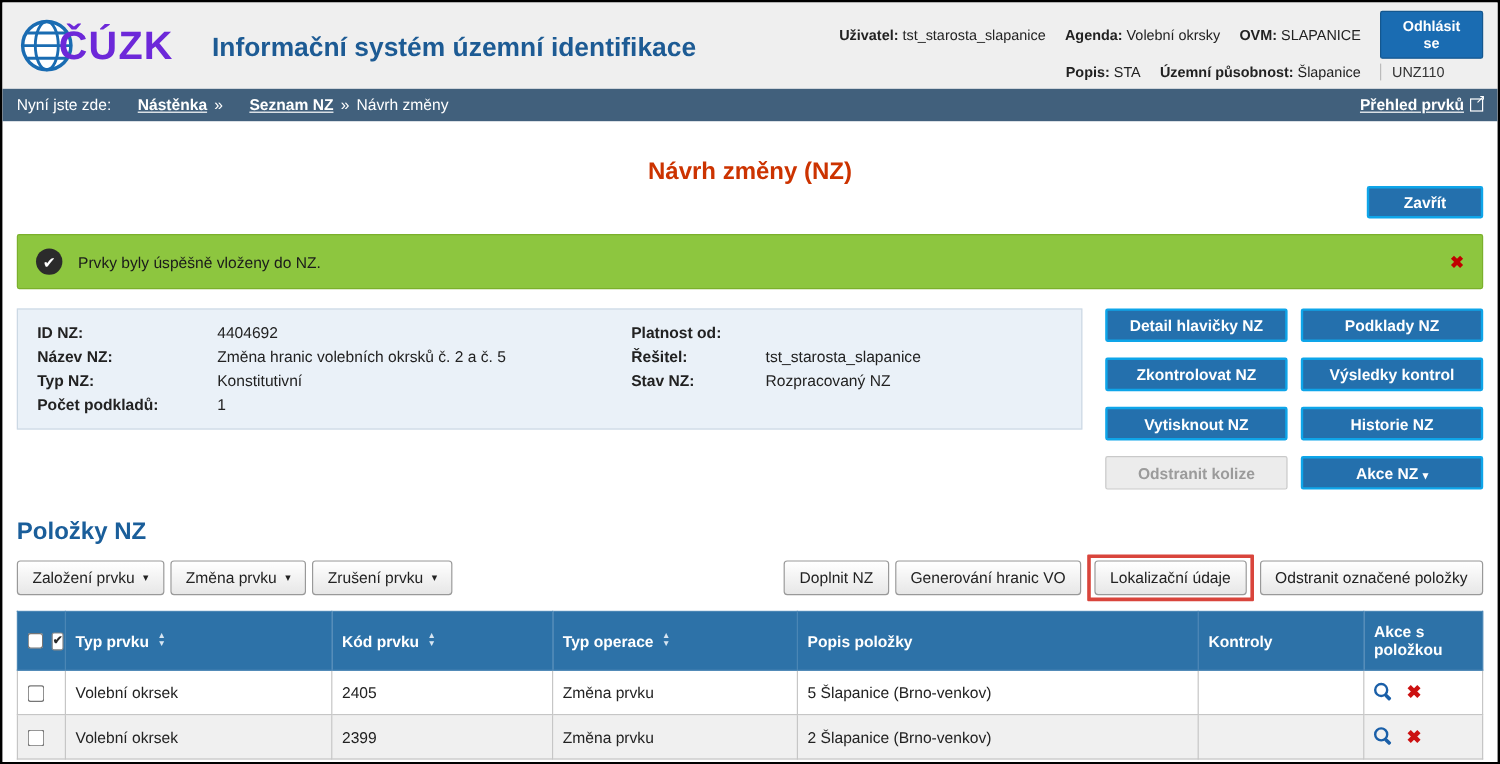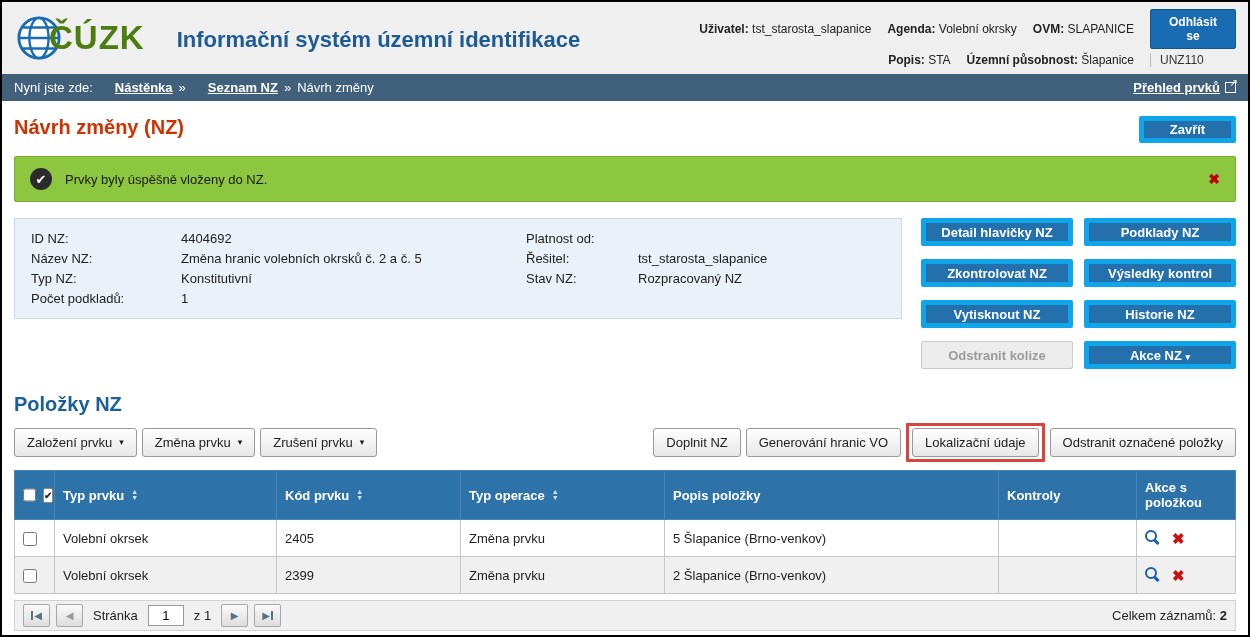--- a/index.html
+++ b/index.html
@@ -6,58 +6,58 @@
   html,body { margin:0; padding:0; background:#fff; }
   .page {
     width:1250px; height:637px; border:2px solid #000; background:#fff;
     font-family:"Liberation Sans", sans-serif; display:flex; flex-direction:column;
     overflow:hidden; position:relative;
   }
 
   
   .header { height:72px; background:#efefef; display:flex; align-items:center; padding:0 12px 0 14px; flex-shrink:0; }
   .logo { display:flex; align-items:center; }
-  .logo-text { font-size:33px; font-weight:bold; color:#4d7c0f; letter-spacing:1px; margin-left:-13px; }
+  .logo-text { font-size:33px; font-weight:bold; color:#6d28d9; letter-spacing:1px; margin-left:-13px; }
   .app-title { font-size:22px; font-weight:bold; color:#1d5b94; margin-left:32px; margin-top:4px; }
   .header-right { margin-left:auto; font-size:12px; color:#222; }
   .hr-row { display:flex; align-items:center; justify-content:flex-end; gap:16px; margin:4px 0; }
   .hr-pair b { font-weight:bold; }
   .logout-btn { background:#1a6cb2; color:#fff; border:1px solid #14578f; border-radius:2px;
     font-size:12px; font-weight:bold; padding:5px 10px; cursor:pointer; font-family:inherit; width:86px; }
   .unz { width:86px; text-align:left; border-left:1px solid #bbb; padding-left:9px; color:#333; }
 
   
   .breadcrumb { height:27px; background:#41607c; color:#fff; display:flex; align-items:center;
     font-size:13px; padding:0 12px; flex-shrink:0; gap:6px; }
   .bc-link { color:#fff; text-decoration:underline; cursor:pointer; font-weight:bold;padding-left:16px; }
   .bc-current { font-weight:normal; }
   .bc-right { margin-left:auto; display:flex; align-items:center; gap:5px; }
   .ext-icon { position:relative; width:11px; height:11px; border:1px solid #fff; display:inline-block; }
   .ext-icon span { position:absolute; top:-6px; right:-3px; font-size:10px; color:#fff; }
 
   
   .content { flex:1; padding:0 12px; }
 
-  .title-row { display:flex; align-items:flex-start; margin-top:15px; }
+  .title-row { display:flex; align-items:center; margin-top:31px;flex-direction:column; }
   .page-title { color:#cc3300; font-size:20px; font-weight:bold; }
-  .btn-blue { background:#2470ad; color:#fff; border:5px solid #0ea5e9; border-radius:2px;
+  .btn-blue { background:#2470ad; color:#fff; border:2px solid #0ea5e9; border-radius:2px;
     font-size:13px; font-weight:bold; padding:0 12px; height:27px; cursor:pointer; font-family:inherit; }
   .close-page-btn { margin-left:auto; width:97px; }
 
   .success { margin-top:13px; background:#8dc63f; border:1px solid #7bb02c; border-radius:2px;
     height:46px; display:flex; align-items:center; padding:0 15px; }
   .success-check { width:22px; height:22px; border-radius:50%; background:#2b2b2b; color:#fff;
     display:flex; align-items:center; justify-content:center; font-size:13px; flex-shrink:0; }
   .success-text { margin-left:13px; font-size:13px; color:#1a1a1a; }
   .success-close { margin-left:auto; color:#c00000; font-weight:bold; font-size:14px; cursor:pointer; }
 
   .info-row { display:flex; margin-top:16px; align-items:flex-start; }
   .info-panel { width:888px; background:#eaf1f8; border:1px solid #ccd9e4; padding:12px 16px; font-size:13px; }
   .info-grid { display:grid; grid-template-columns:150px 345px 112px auto; row-gap:5px; color:#222; }
-  .info-label { font-weight:normal; }
+  .info-label { font-weight:bold; }
   .actions-grid { margin-left:auto; display:grid; grid-template-columns:152px 152px; gap:13px 11px; }
   .actions-grid .btn-blue { height:28px; padding:0 4px; }
   .btn-disabled { background:#ececec !important; color:#9b9b9b !important; border:1px solid #c9c9c9 !important; cursor:default; }
   .caret { font-size:9px; line-height:1; }
 
   .section-title { color:#1a5e9a; font-weight:bold; font-size:20px; margin-top:24px; }
 
   .toolbar { display:flex; margin-top:7px; align-items:center; }
   .toolbar-left { display:flex; gap:5px; }
   .toolbar-right { margin-left:auto; display:flex; gap:5px; align-items:center; }

